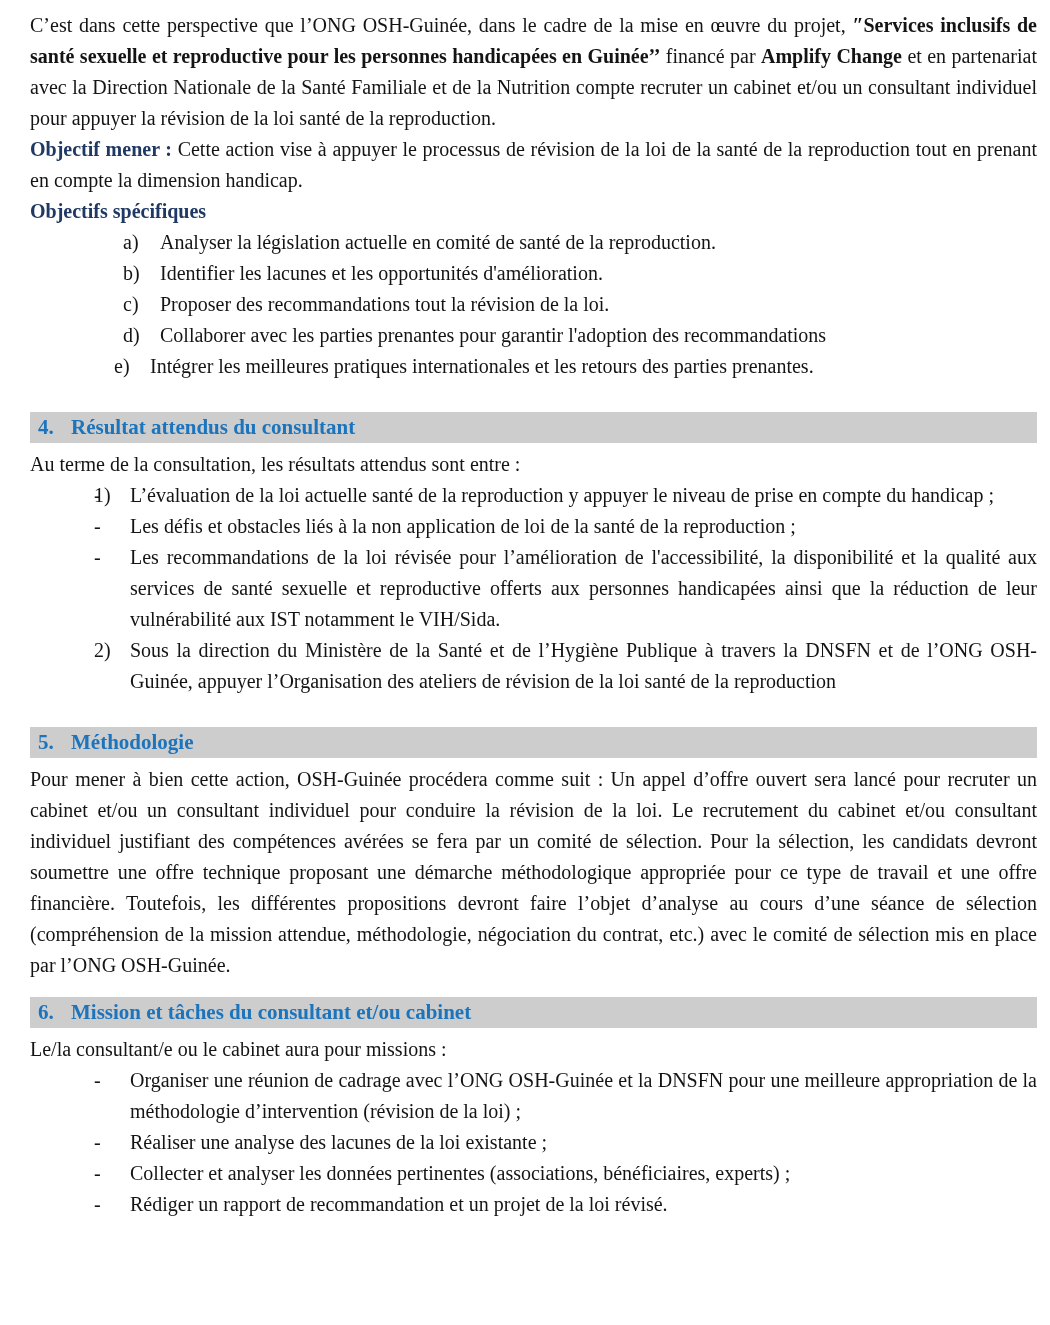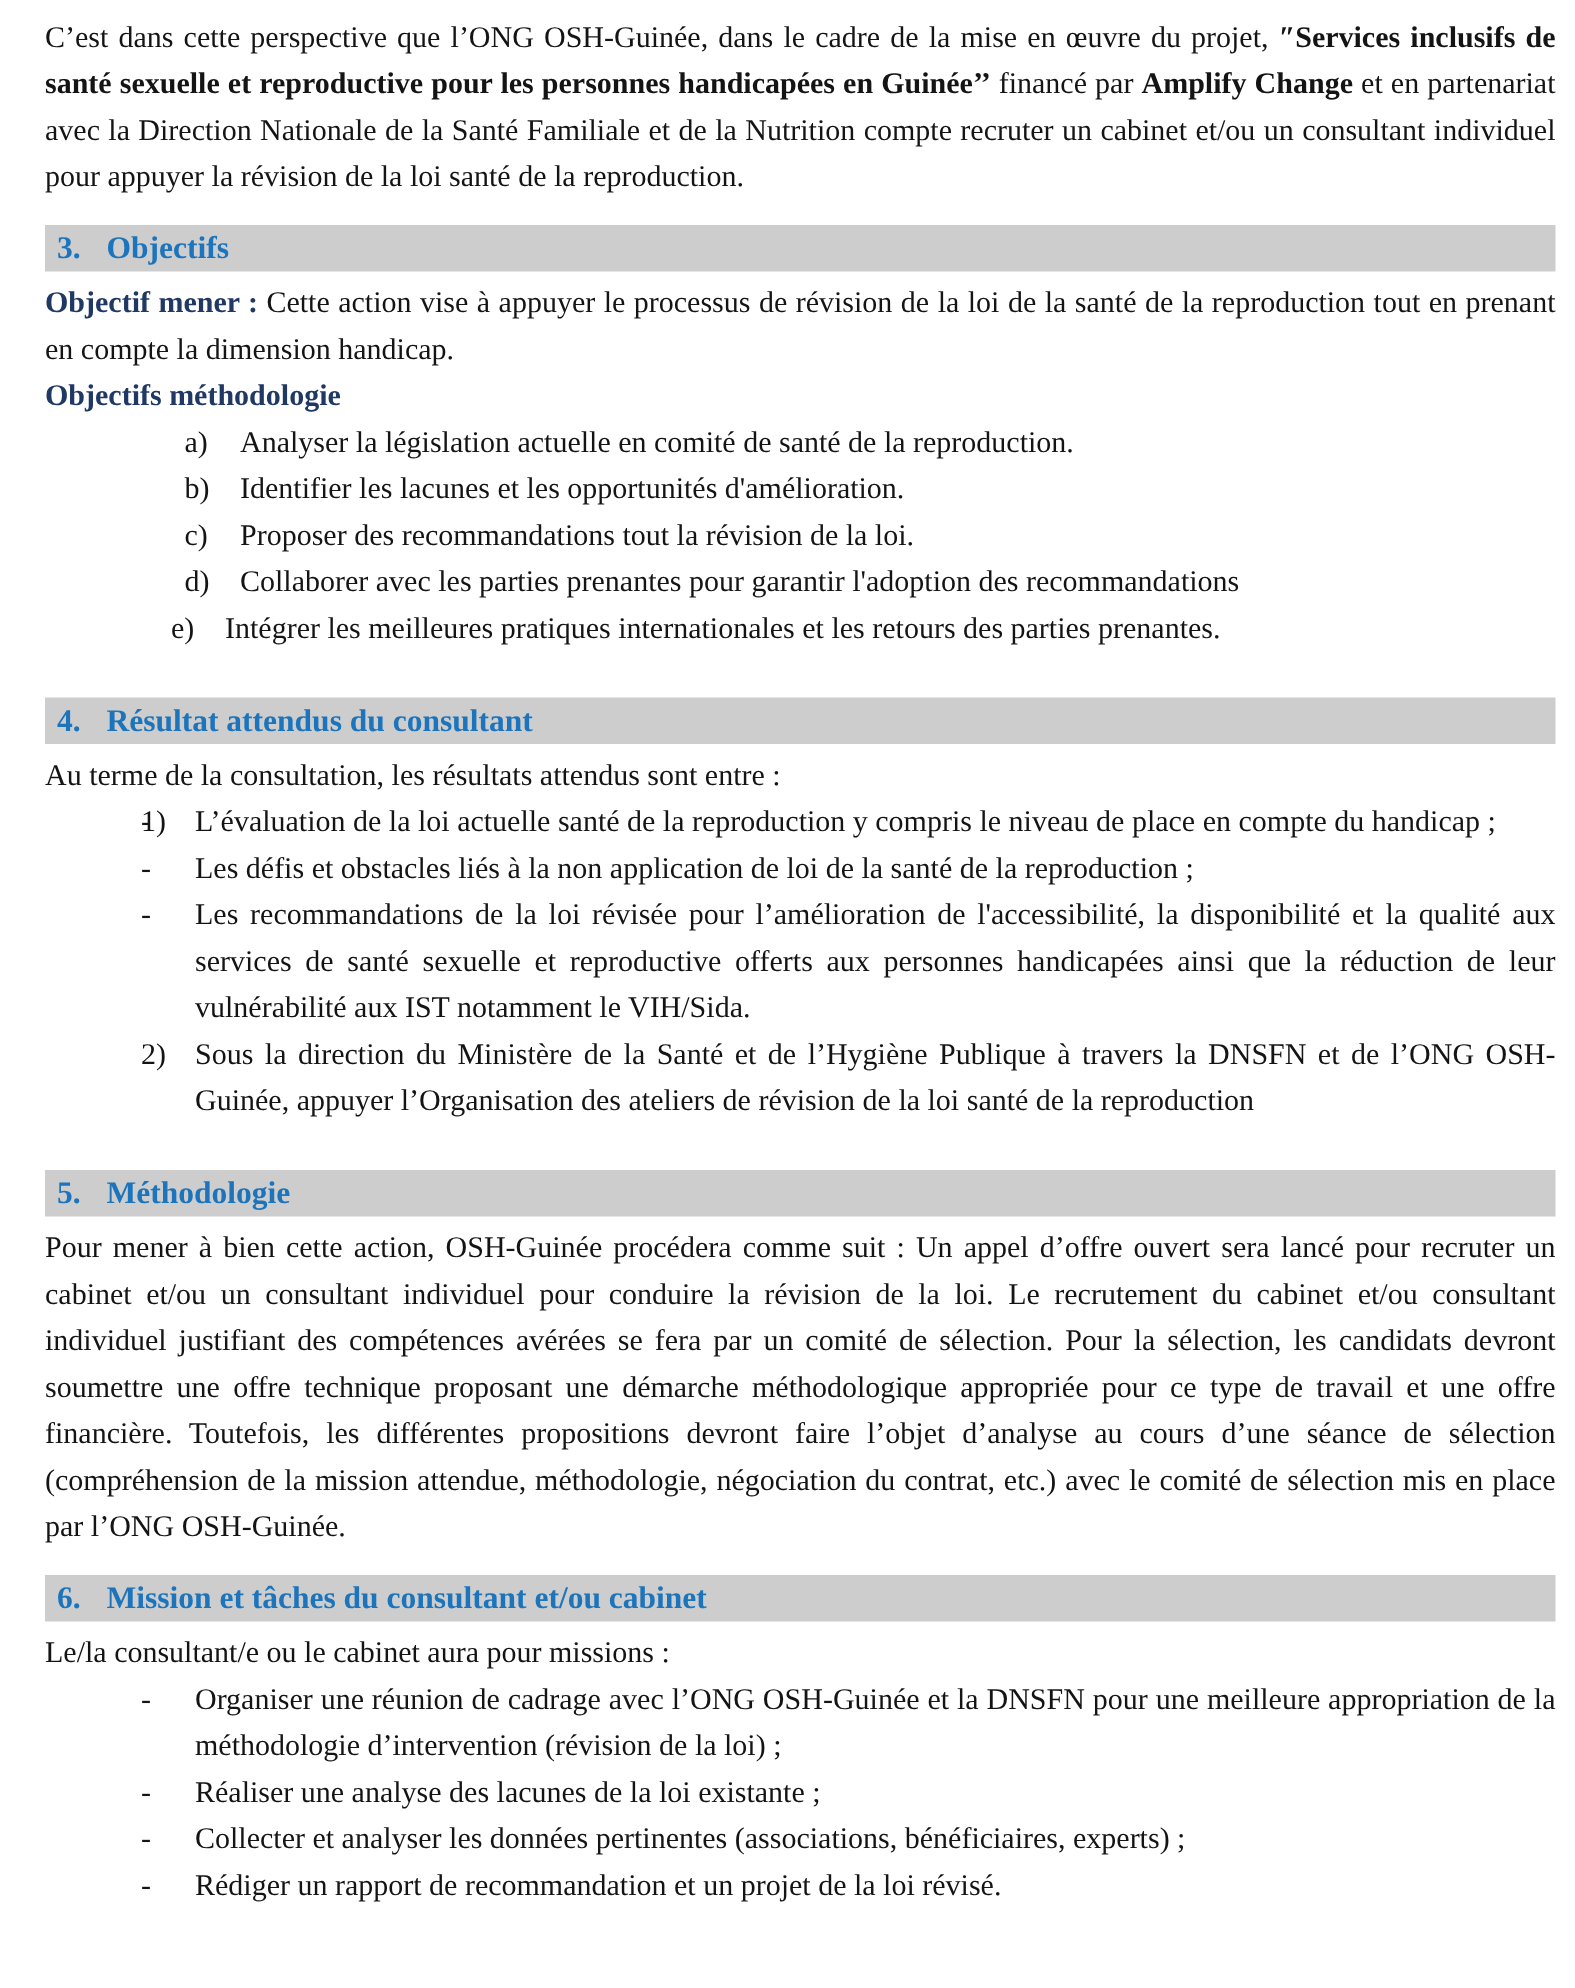--- a/index.html
+++ b/index.html
@@ -29,41 +29,40 @@
   ul.alpha .li.outdent { padding-left:120px; }
   ul.alpha .li.outdent .marker { left:84px; }
 </style>
 </head>
 <body>
 
 <div class="page">
 
   <p class="para justify mb-intro"><span>C’est dans cette perspective que l’ONG OSH-Guinée, dans le cadre de la mise en œuvre du projet, </span><span class="b">″Services inclusifs de santé sexuelle et reproductive pour les personnes handicapées en Guinée’’</span><span> financé par </span><span class="b">Amplify Change</span><span> et en partenariat avec la Direction Nationale de la Santé Familiale et de la Nutrition compte recruter un cabinet et/ou un consultant individuel pour appuyer  la  révision de la loi santé de la reproduction.</span></p>
 
-  <div class="hbar"><span class="hnum">3.</span><span>Objectifs</span></div>
 
   <p class="para justify"><span class="b navy">Objectif mener :</span><span> Cette action vise à appuyer  le processus de révision de  la loi de la santé de la  reproduction tout en prenant en compte la dimension handicap.</span></p>
 
-  <p class="para b navy">Objectifs méthodologie</p>
+  <p class="para b navy">Objectifs spécifiques</p>
 
   <ul class="list alpha">
     <li class="li"><span class="marker">a)</span><span>Analyser la législation actuelle en comité de santé de la reproduction.</span></li>
     <li class="li"><span class="marker">b)</span><span>Identifier les lacunes et les opportunités d'amélioration.</span></li>
     <li class="li"><span class="marker">c)</span><span>Proposer des recommandations tout la révision de la loi.</span></li>
     <li class="li"><span class="marker">d)</span><span>Collaborer avec les parties prenantes pour garantir l'adoption des recommandations</span></li>
     <li class="li outdent"><span class="marker">e)</span><span>Intégrer les meilleures pratiques internationales et les retours des parties prenantes.</span></li>
   </ul>
 
   <div class="hbar gap-lg"><span class="hnum">4.</span><span>Résultat attendus du consultant</span></div>
 
   <p class="para">Au terme de la consultation, les résultats attendus sont entre :</p>
 
   <ul class="list">
     <li class="li"><span class="marker">1)</span></li>
-    <li class="li"><span class="marker">-</span><span>L’évaluation de la loi actuelle santé de la reproduction y compris le niveau de place en compte du handicap ;</span></li>
+    <li class="li"><span class="marker">-</span><span>L’évaluation de la loi actuelle santé de la reproduction y appuyer le niveau de prise en compte du handicap ;</span></li>
     <li class="li"><span class="marker">-</span><span>Les défis et obstacles liés à la non application de loi de la santé de la reproduction ;</span></li>
     <li class="li"><span class="marker">-</span><span>Les recommandations de la loi révisée pour l’amélioration de l'accessibilité, la disponibilité et la qualité aux services de santé sexuelle et reproductive offerts aux personnes handicapées ainsi que la réduction de leur vulnérabilité aux IST notamment le VIH/Sida.</span></li>
     <li class="li"><span class="marker">2)</span><span>Sous la direction du Ministère de la Santé  et de l’Hygiène Publique à travers la DNSFN et de l’ONG OSH-Guinée, appuyer l’Organisation des ateliers de révision de la loi santé de la reproduction</span></li>
   </ul>
 
   <div class="hbar gap-lg"><span class="hnum">5.</span><span>Méthodologie</span></div>
 
   <p class="para justify">Pour mener à bien cette action, OSH-Guinée procédera comme suit : Un appel d’offre ouvert sera lancé pour recruter un cabinet et/ou un consultant individuel pour conduire la révision de la loi. Le recrutement du cabinet et/ou consultant individuel justifiant des compétences avérées se fera par un comité de sélection. Pour la sélection, les candidats devront soumettre une offre technique proposant une démarche méthodologique appropriée pour ce type de travail et une offre financière. Toutefois, les différentes propositions devront faire l’objet d’analyse au cours d’une séance de sélection (compréhension de la mission attendue, méthodologie, négociation du contrat, etc.) avec le comité de sélection mis en place par l’ONG OSH-Guinée.</p>
 
   <div class="hbar" style=""><span class="hnum">6.</span><span>Mission et tâches du consultant et/ou cabinet</span></div>

